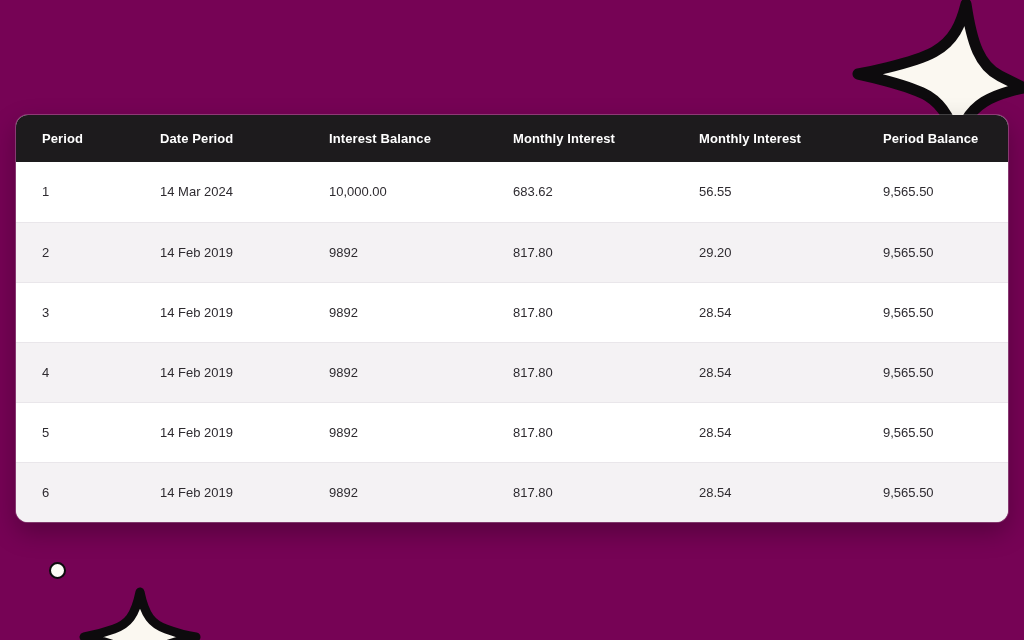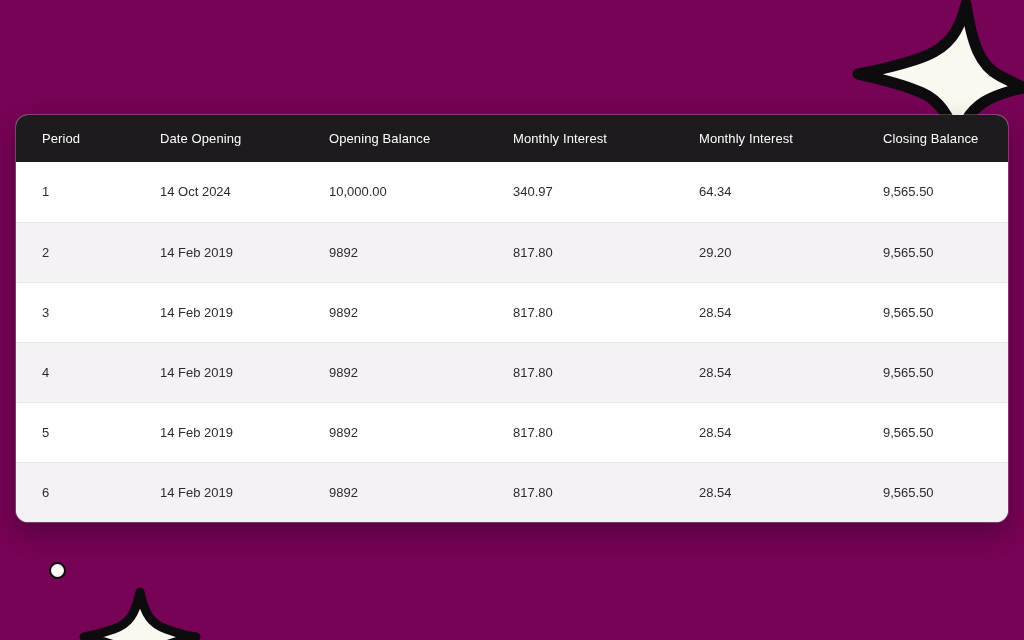--- a/index.html
+++ b/index.html
@@ -45,21 +45,21 @@
   table.ledger {
     width: 100%;
     border-collapse: collapse;
     table-layout: fixed;
   }
 
   table.ledger thead th {
     background: #1d1b1d;
     color: #ffffff;
     font-size: 13px;
-    font-weight: normal;
+    font-weight: bold;
     text-align: left;
     padding: 0 0 0 0;
     height: 47px;
     vertical-align: middle;
     letter-spacing: 0.1px;
   }
 
   table.ledger tbody td {
     font-size: 13px;
     color: #2e2b30;
@@ -124,53 +124,53 @@
       <col class="c4">
         <col class="c5">
         <col class="c6">
     </colgroup>
     <thead>
       <tr>
         <th>
           <span class="cell-pad">Period</span>
         </th>
         <th>
-          <span class="cell-pad">Date Opening</span>
-        </th>
-        <th>
-          <span class="cell-pad">Opening Balance</span>
+          <span class="cell-pad">Date Period</span>
+        </th>
+        <th>
+          <span class="cell-pad">Interest Balance</span>
         </th>
         <th>
           <span class="cell-pad">Monthly Interest</span>
         </th>
         <th>
           <span class="cell-pad">Monthly Interest</span>
         </th>
         <th>
-          <span class="cell-pad">Closing Balance</span>
+          <span class="cell-pad">Period Balance</span>
         </th>
       </tr>
     </thead>
     <tbody>
 
       <tr class="row-odd">
         <td>
             <span class="cell-pad">1</span>
           </td>
         <td>
-            <span class="cell-pad">14 Oct 2024</span>
+            <span class="cell-pad">14 Mar 2024</span>
           </td>
         <td>
             <span class="cell-pad">10,000.00</span>
           </td>
         <td>
-            <span class="cell-pad">340.97</span>
-          </td>
-        <td>
-            <span class="cell-pad">64.34</span>
+            <span class="cell-pad">683.62</span>
+          </td>
+        <td>
+            <span class="cell-pad">56.55</span>
           </td>
         <td>
             <span class="cell-pad">9,565.50</span>
           </td>
       </tr>
 
       <tr class="row-even">
         <td>
             <span class="cell-pad">2</span>
           </td>

